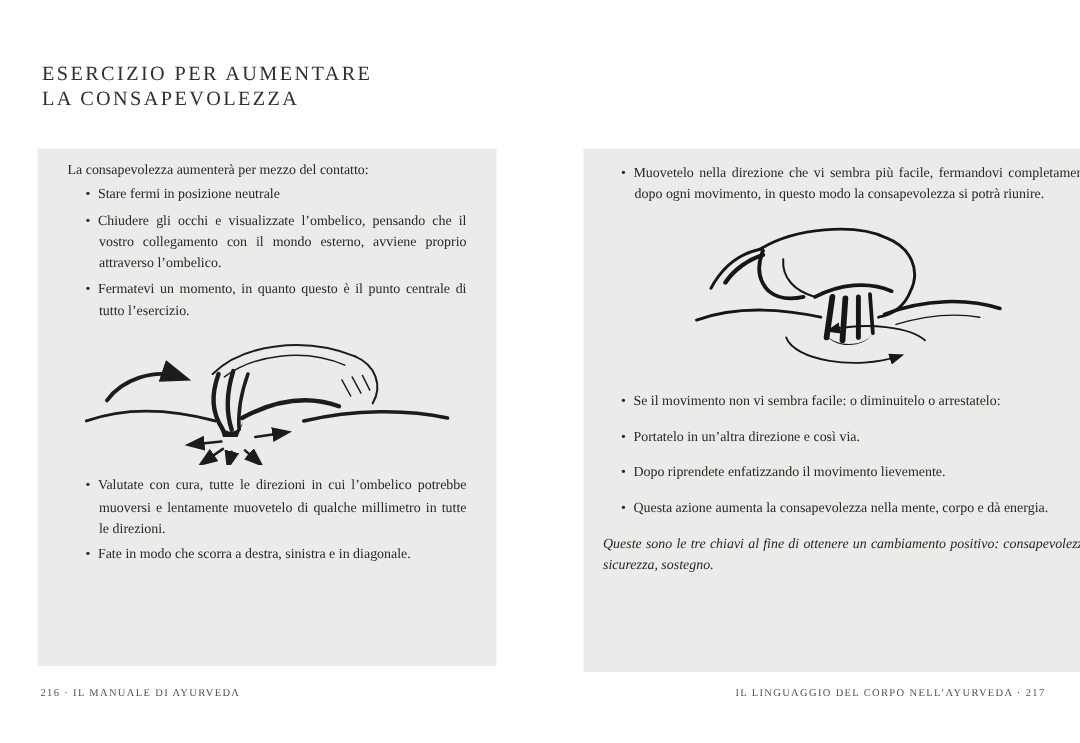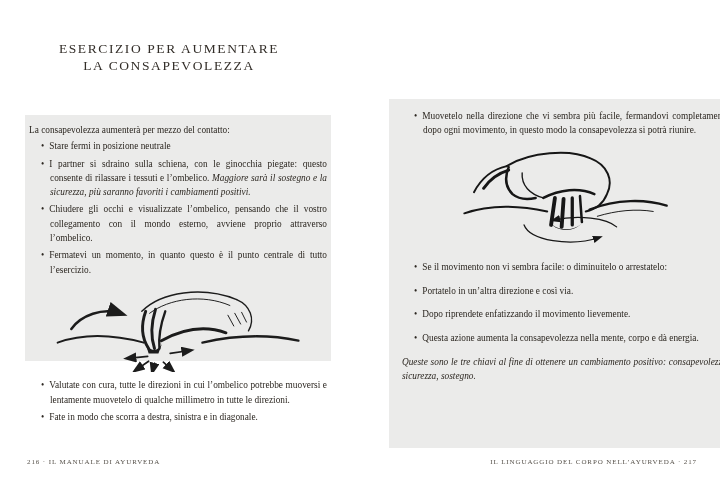--- a/index.html
+++ b/index.html
@@ -3,29 +3,29 @@
 <meta charset="utf-8">
 <style>
   html,body{margin:0;padding:0;}
   body{
     width:720px;height:495px;overflow:hidden;position:relative;
     background:#ffffff;
     font-family:"Liberation Serif","DejaVu Serif",serif;
     color:#2b2620;
   }
   .page-title{
-    position:absolute;left:16px;top:40px;width:306px;
-    text-align:center;font-size:13.5px;line-height:17px;
+    position:absolute;left:28px;top:40px;width:306px;
+    font-size:13.5px;line-height:17px;
     letter-spacing:1.6px;color:#332e29;font-weight:400;
   }
   .panel{
     position:absolute;background:#ebebea;box-sizing:border-box;
     font-size:9.3px;line-height:14.3px;text-align:justify;
   }
-  .panel-left{left:25px;top:115px;width:306px;height:246px;padding:8px 4px;}
+  .panel-left{left:25px;top:99px;width:306px;height:345px;padding:8px 20px;}
   .panel-right{left:389px;top:99px;width:353px;height:349px;padding:10px 13px;}
   .intro{margin:0 0 2px 0;}
   .bullet{padding-left:21px;text-indent:-9px;margin:0 0 3px 0;}
   .panel-right .bullet{margin:0 0 9.5px 0;}
   .panel-right .bullet.first{margin:0 0 6px 0;}
   .bmark{margin-right:5px;}
   .it{font-style:italic;}
   .conclusion{margin:4px 0 0 0;font-weight:normal;font-style:italic;text-align:justify;}
   .figure{text-align:center;margin:2px 0;}
   .panel-right .figure{margin:2px 0 6px 0;}
@@ -42,21 +42,20 @@
 
 <div class="page-title">
   <div>ESERCIZIO PER AUMENTARE</div>
   <div>LA CONSAPEVOLEZZA</div>
 </div>
 
 <div class="panel panel-left">
   <p class="intro">La consapevolezza aumenterà per mezzo del contatto:</p>
 
   <div class="bullet"><span class="bmark">•</span><span>Stare fermi in posizione neutrale</span><span class="it"></span></div>
-  <div class="bullet"><span class="bmark">•</span><span>I partner si sdraino sulla schiena, con le ginocchia piegate: questo consente di rilassare i tessuti e l’ombelico. </span><span class="it">Maggiore sarà il sostegno e la sicurezza, più saranno favoriti i cambiamenti positivi.</span></div>
   <div class="bullet"><span class="bmark">•</span><span>Chiudere gli occhi e visualizzate l’ombelico, pensando che il vostro collegamento con il mondo esterno, avviene proprio attraverso l’ombelico.</span><span class="it"></span></div>
   <div class="bullet"><span class="bmark">•</span><span>Fermatevi un momento, in quanto questo è il punto centrale di tutto l’esercizio.</span><span class="it"></span></div>
 
   <div class="figure">
     <svg width="246" height="92" viewBox="0 0 250 94" fill="none" stroke="#1c1c1c" stroke-linecap="round">
       <defs>
         <marker id="ah1" markerWidth="9" markerHeight="8" refX="5" refY="3" orient="auto">
           <path d="M0,0 L8,3 L0,6 Z" fill="#1c1c1c" stroke="none"></path>
         </marker>
       </defs>

